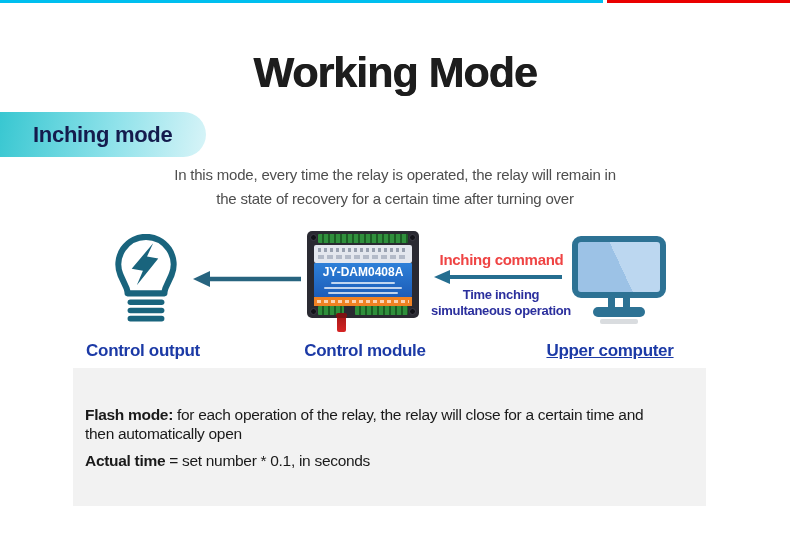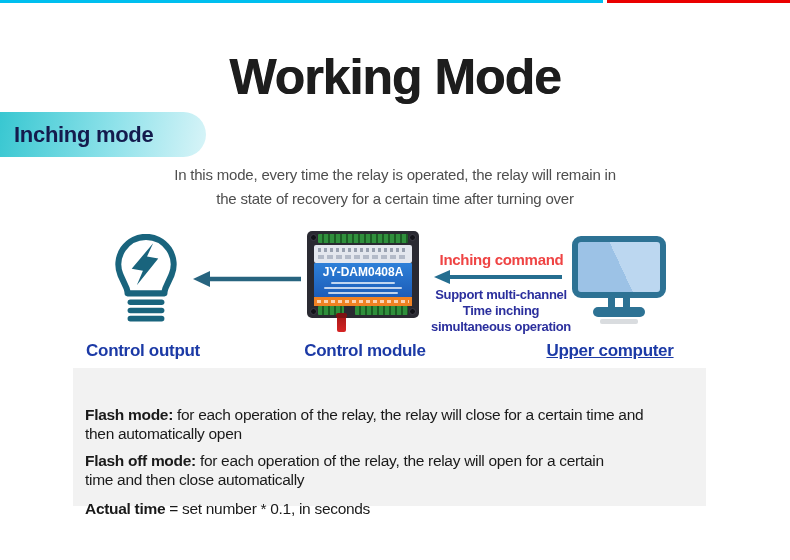--- a/index.html
+++ b/index.html
@@ -6,28 +6,28 @@
   html,body { background:#fff; }
   body { font-family:"Liberation Sans", sans-serif; }
   .canvas { position:relative; width:790px; height:560px; background:#ffffff; overflow:hidden; }
 
   
   .topline-cyan { position:absolute; left:0; top:0; width:603px; height:3px; background:#00bfef; }
   .topline-red  { position:absolute; left:607px; top:0; width:183px; height:3px; background:#ea0000; }
 
   
   .title { position:absolute; left:0; right:0; top:48px; text-align:center;
-           font-size:50px; font-weight:bold; color:#1d1d1d; letter-spacing:-1px;
+           font-size:43px; font-weight:bold; color:#1d1d1d; letter-spacing:-1px;
            text-shadow:0.6px 0 0 #1d1d1d; }
 
   
   .badge { position:absolute; left:0; top:112px; width:206px; height:45px;
            border-radius:0 26px 26px 0;
            background:linear-gradient(100deg,#38c7d1 0%, #8fe2ea 55%, #d8f4f8 100%);
-           display:flex; align-items:center; padding-left:14px; }
+           display:flex; align-items:center; padding-left:33px; }
   .badge-text { font-size:22px; font-weight:bold; color:#141b4d; letter-spacing:-0.3px; }
 
   
   .desc { position:absolute; left:0; right:0; top:163px; text-align:center;
           font-size:15px; line-height:24px; color:#4e4e4e; letter-spacing:-0.2px; }
 
   
   .bulb-svg { position:absolute; left:110px; top:234px; }
   .arrow1-svg { position:absolute; left:193px; top:269px; }
   .arrow2-svg { position:absolute; left:434px; top:269px; }
@@ -154,36 +154,34 @@
       <div class="antenna-cap"></div>
     </div>
   </div>
 
   <div class="inching-cmd">Inching command</div>
   <svg class="arrow2-svg" width="130" height="16" viewBox="0 0 130 16">
     <line x1="128" y1="8" x2="14" y2="8" stroke="#256e90" stroke-width="4"></line>
     <polygon points="0,8 16,1 16,15" fill="#256e90"></polygon>
   </svg>
   <div class="support">
-    <div>Support multi-channel</div>
     <div>Time inching</div>
     <div>simultaneous operation</div>
   </div>
 
   <div class="monitor">
     <div class="mon-frame"></div>
     <div class="mon-leg l1"></div>
     <div class="mon-leg l2"></div>
     <div class="mon-base"></div>
     <div class="mon-shadow"></div>
   </div>
 
   <div class="diagram-label lbl-module">Control module</div>
   <div class="diagram-label lbl-output">Control output</div>
   <div class="diagram-label lbl-computer">Upper computer</div>
 
   <div class="notes">
     <p class="p1"><b>Flash mode:</b><span> for each operation of the relay, the relay will close for a certain time and then automatically open</span></p>
-    <p class="p2"><b>Flash off mode:</b><span> for each operation of the relay, the relay will open for a certain time and then close automatically</span></p>
     <p class="p3"><b>Actual time</b><span> = set number * 0.1, in seconds</span></p>
   </div>
 
 </div>
 
 </body></html>

